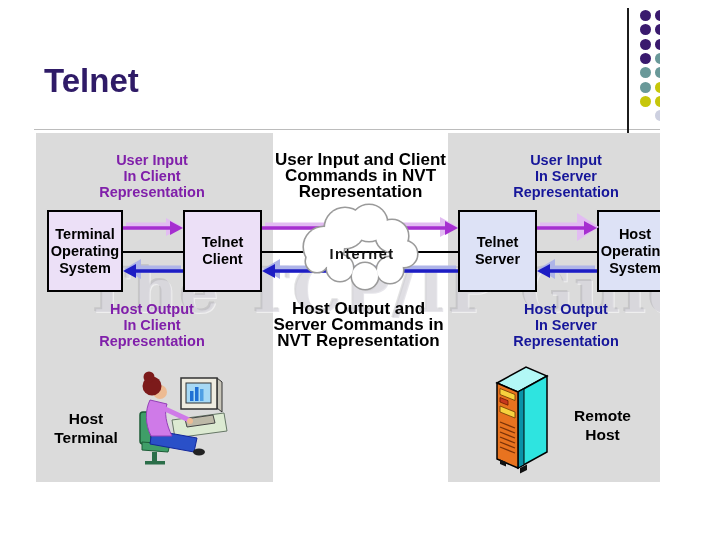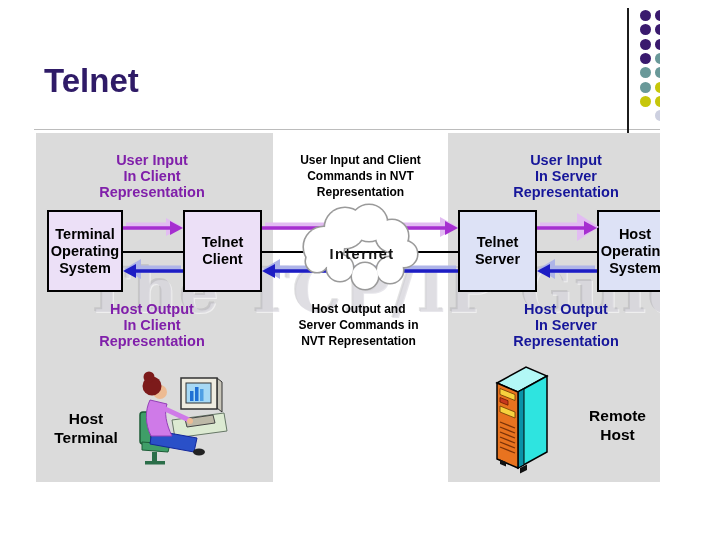--- a/index.html
+++ b/index.html
@@ -26,21 +26,21 @@
   .panel { position:absolute; top:133px; height:349px; background:#dbdbdb; z-index:0; }
   .panel.client { left:36px;  width:237px; }
   .panel.server { left:448px; width:237px; }
 
   .lbl {
     position:absolute; z-index:2; text-align:center; font-weight:bold;
     font-size:14.5px; line-height:16px; white-space:pre-line; color:#000;
   }
   .lbl.purple { color:#8020aa; }
   .lbl.blue   { color:#16169a; }
-  .lbl.mid    { font-size:12px; }
+  .lbl.mid    { font-size:17px; }
 
   .node {
     position:absolute; top:210px; height:82px; z-index:2; box-sizing:border-box;
     border:2px solid #000; display:flex; align-items:center; justify-content:center;
     text-align:center; font-weight:bold; font-size:14.5px; line-height:17px;
     white-space:pre-line; color:#000;
   }
   .node.client { background:#ece0f7; }
   .node.server { background:#dde2f6; }
 
@@ -126,21 +126,21 @@
   <div class="node client" style="left:183px; width:79px;">Telnet
 Client</div>
   <div class="node server" style="left:458px; width:79px;">Telnet
 Server</div>
   <div class="node server" style="left:597px; width:76px;">Host
 Operating
 System</div>
 
   <div class="footer-lbl" style="left:36px; top:409px; width:100px;">Host
 Terminal</div>
-  <div class="footer-lbl" style="left:565px; top:406px; width:105px;text-align:center;">Remote
+  <div class="footer-lbl" style="left:550px; top:406px; width:105px;text-align:center;">Remote
 Host</div>
 
   <svg class="overlay" width="720" height="540" viewBox="0 0 720 540">
 
     <g>
       <line x1="126" y1="226" x2="168" y2="226" stroke="#e2bcf2" stroke-width="7"></line>
       <polygon points="166,218 183,227 166,236" fill="#e2bcf2"></polygon>
       <line x1="123" y1="228" x2="172" y2="228" stroke="#a62fd0" stroke-width="3.5"></line>
       <polygon points="170,221 183,228 170,235" fill="#a62fd0"></polygon>
     </g>

